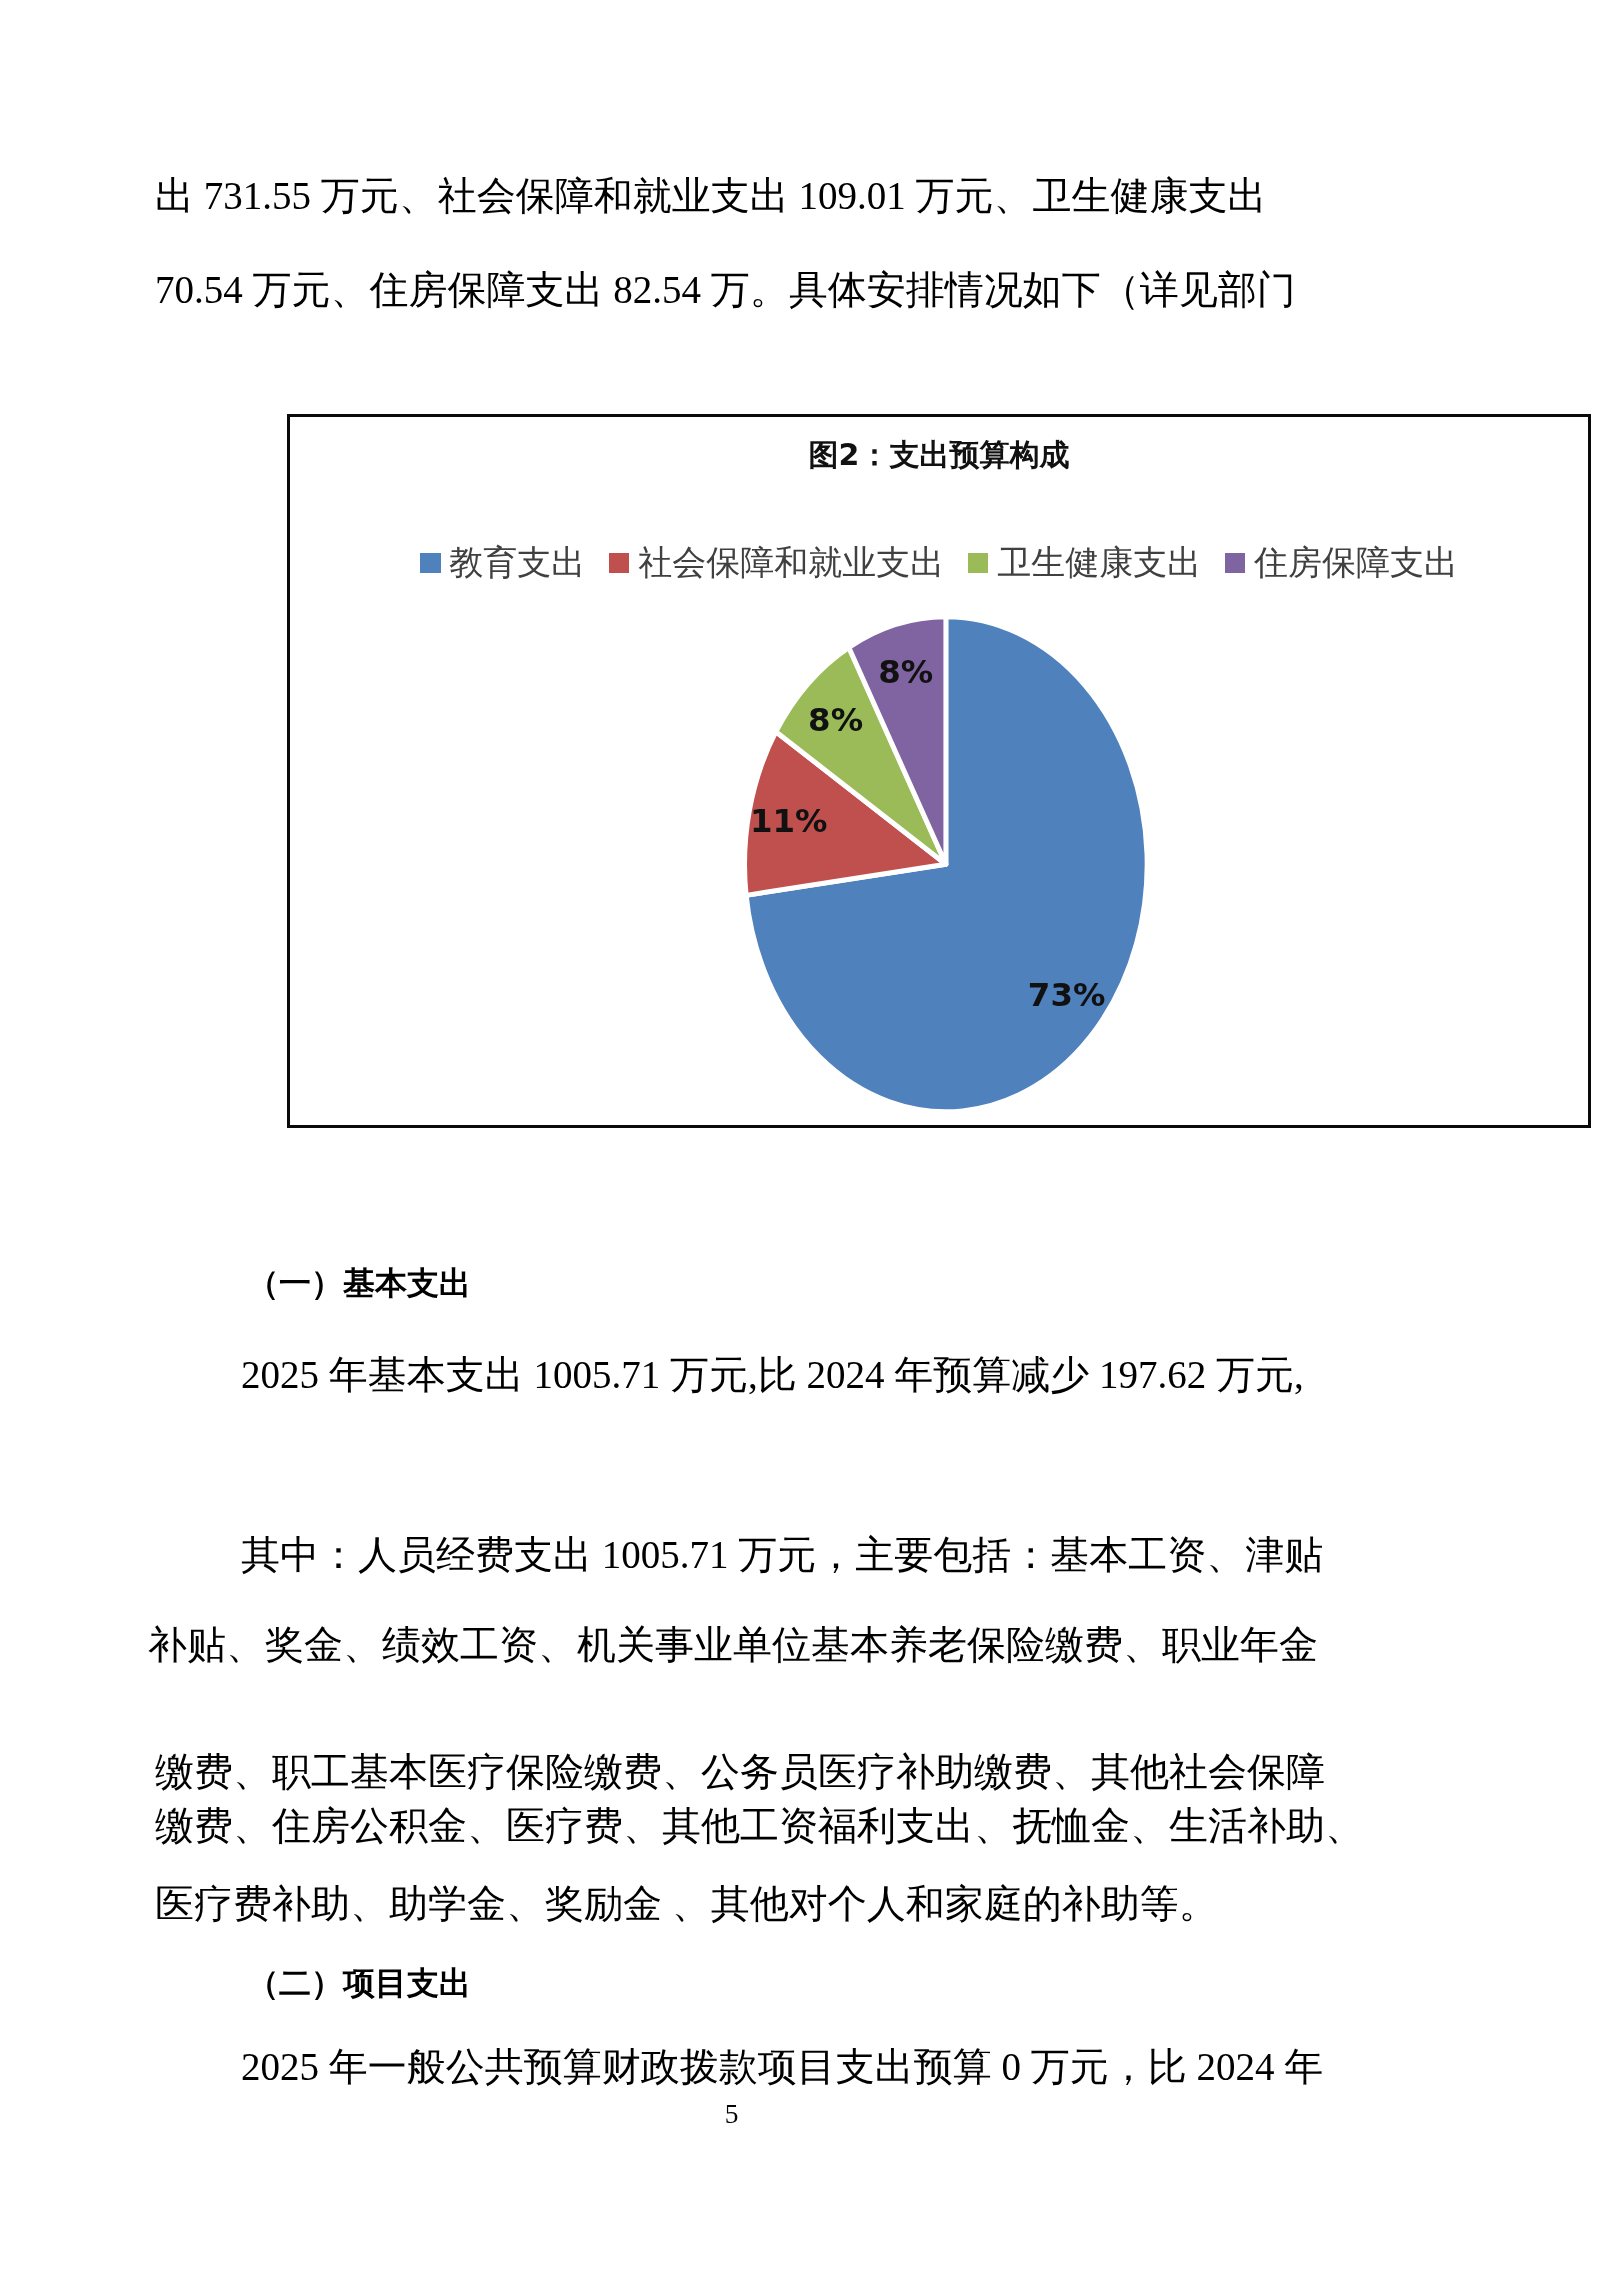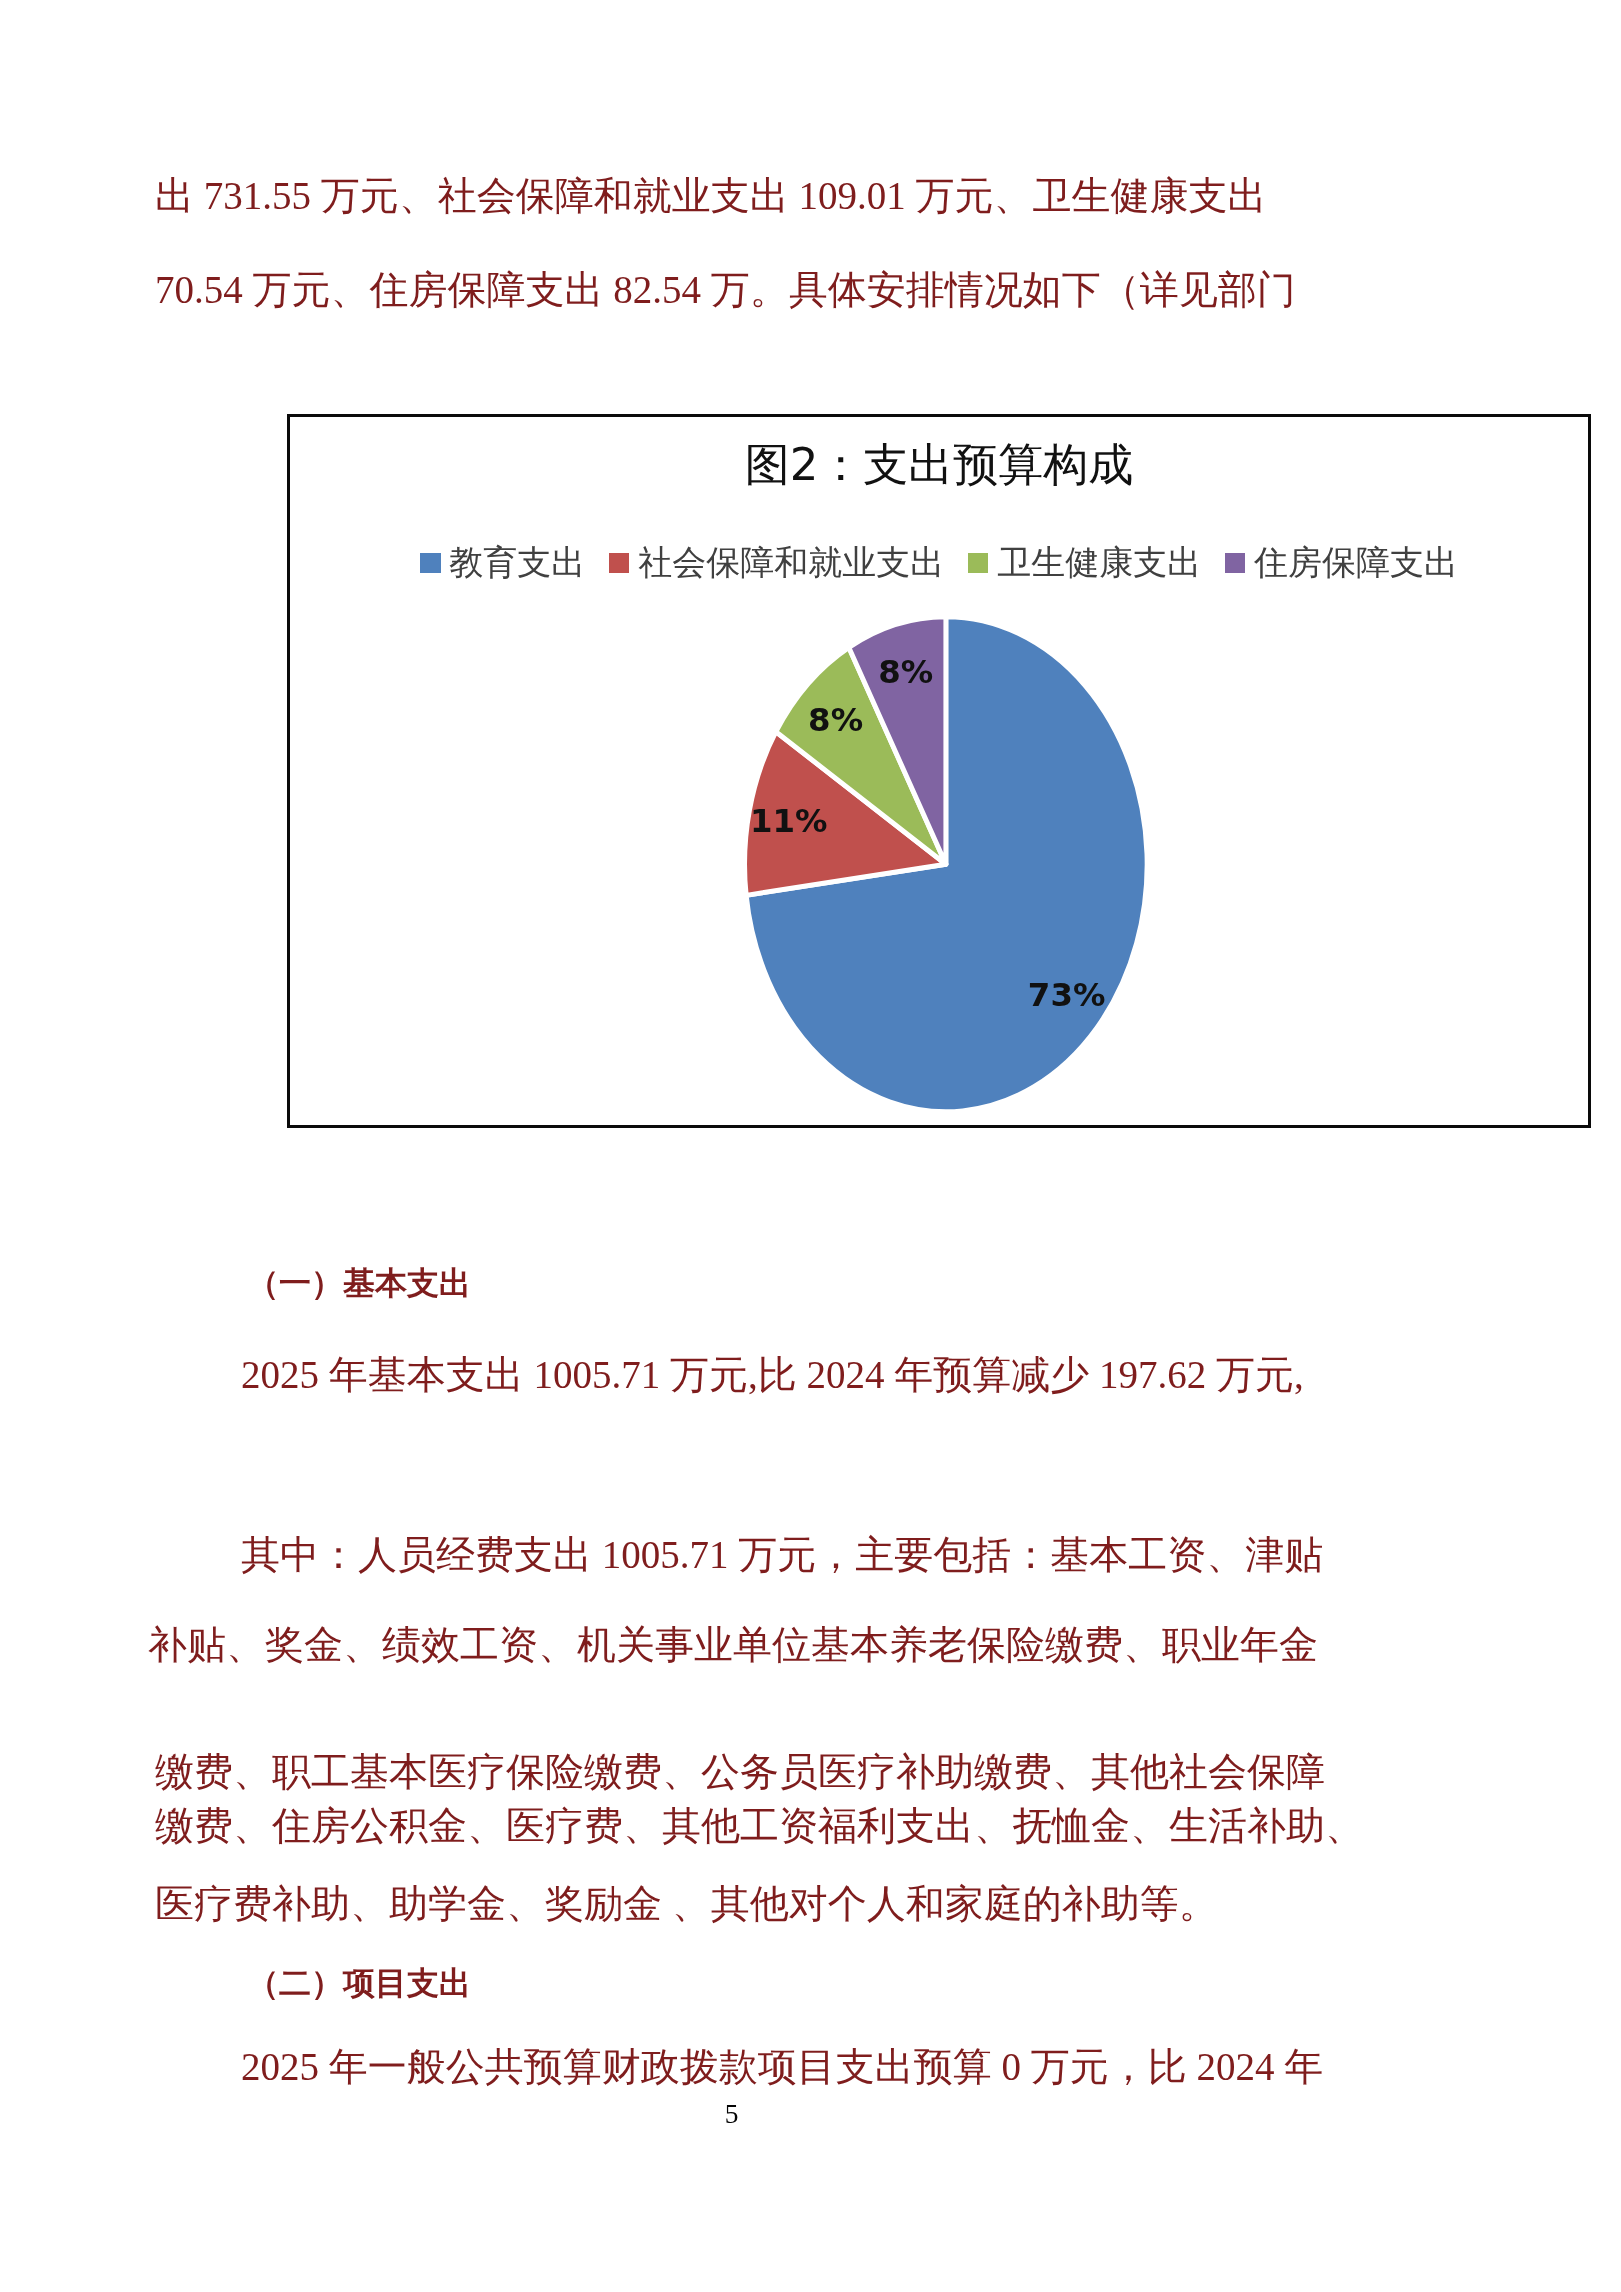--- a/index.html
+++ b/index.html
@@ -9,42 +9,42 @@
     background:#ffffff;
     font-family:"Liberation Serif","DejaVu Serif",serif;
     color:#000;
     overflow:hidden;
   }
   .tline{
     position:absolute;
     font-size:39px;
     line-height:47px;
     white-space:pre;
-    color:#7f1d1d;
+    color:#000000;
   }
   .heading{
     font-weight:bold;
     font-family:"DejaVu Sans","Liberation Sans",sans-serif;
     font-size:32px;
   }
   .chart-frame{
     position:absolute;
     left:287px;top:414px;
     width:1304px;height:714px;
     border:3.9px solid #0a0a0a;
     box-sizing:border-box;
     background:#fff;
   }
   .chart-title{
     position:absolute;
     top:17.6px;left:0;width:100%;
     text-align:center;
     font-family:"DejaVu Sans","Liberation Sans",sans-serif;
-    font-weight:normal;
-    font-size:45px;
+    font-weight:bold;
+    font-size:30px;
     color:#111;
   }
   .legend{
     position:absolute;
     top:123px;left:0;width:100%;
     display:flex;justify-content:center;align-items:center;
     gap:23.5px;
     font-family:"DejaVu Sans","Liberation Sans",sans-serif;
     font-size:34px;
     color:#404040;

